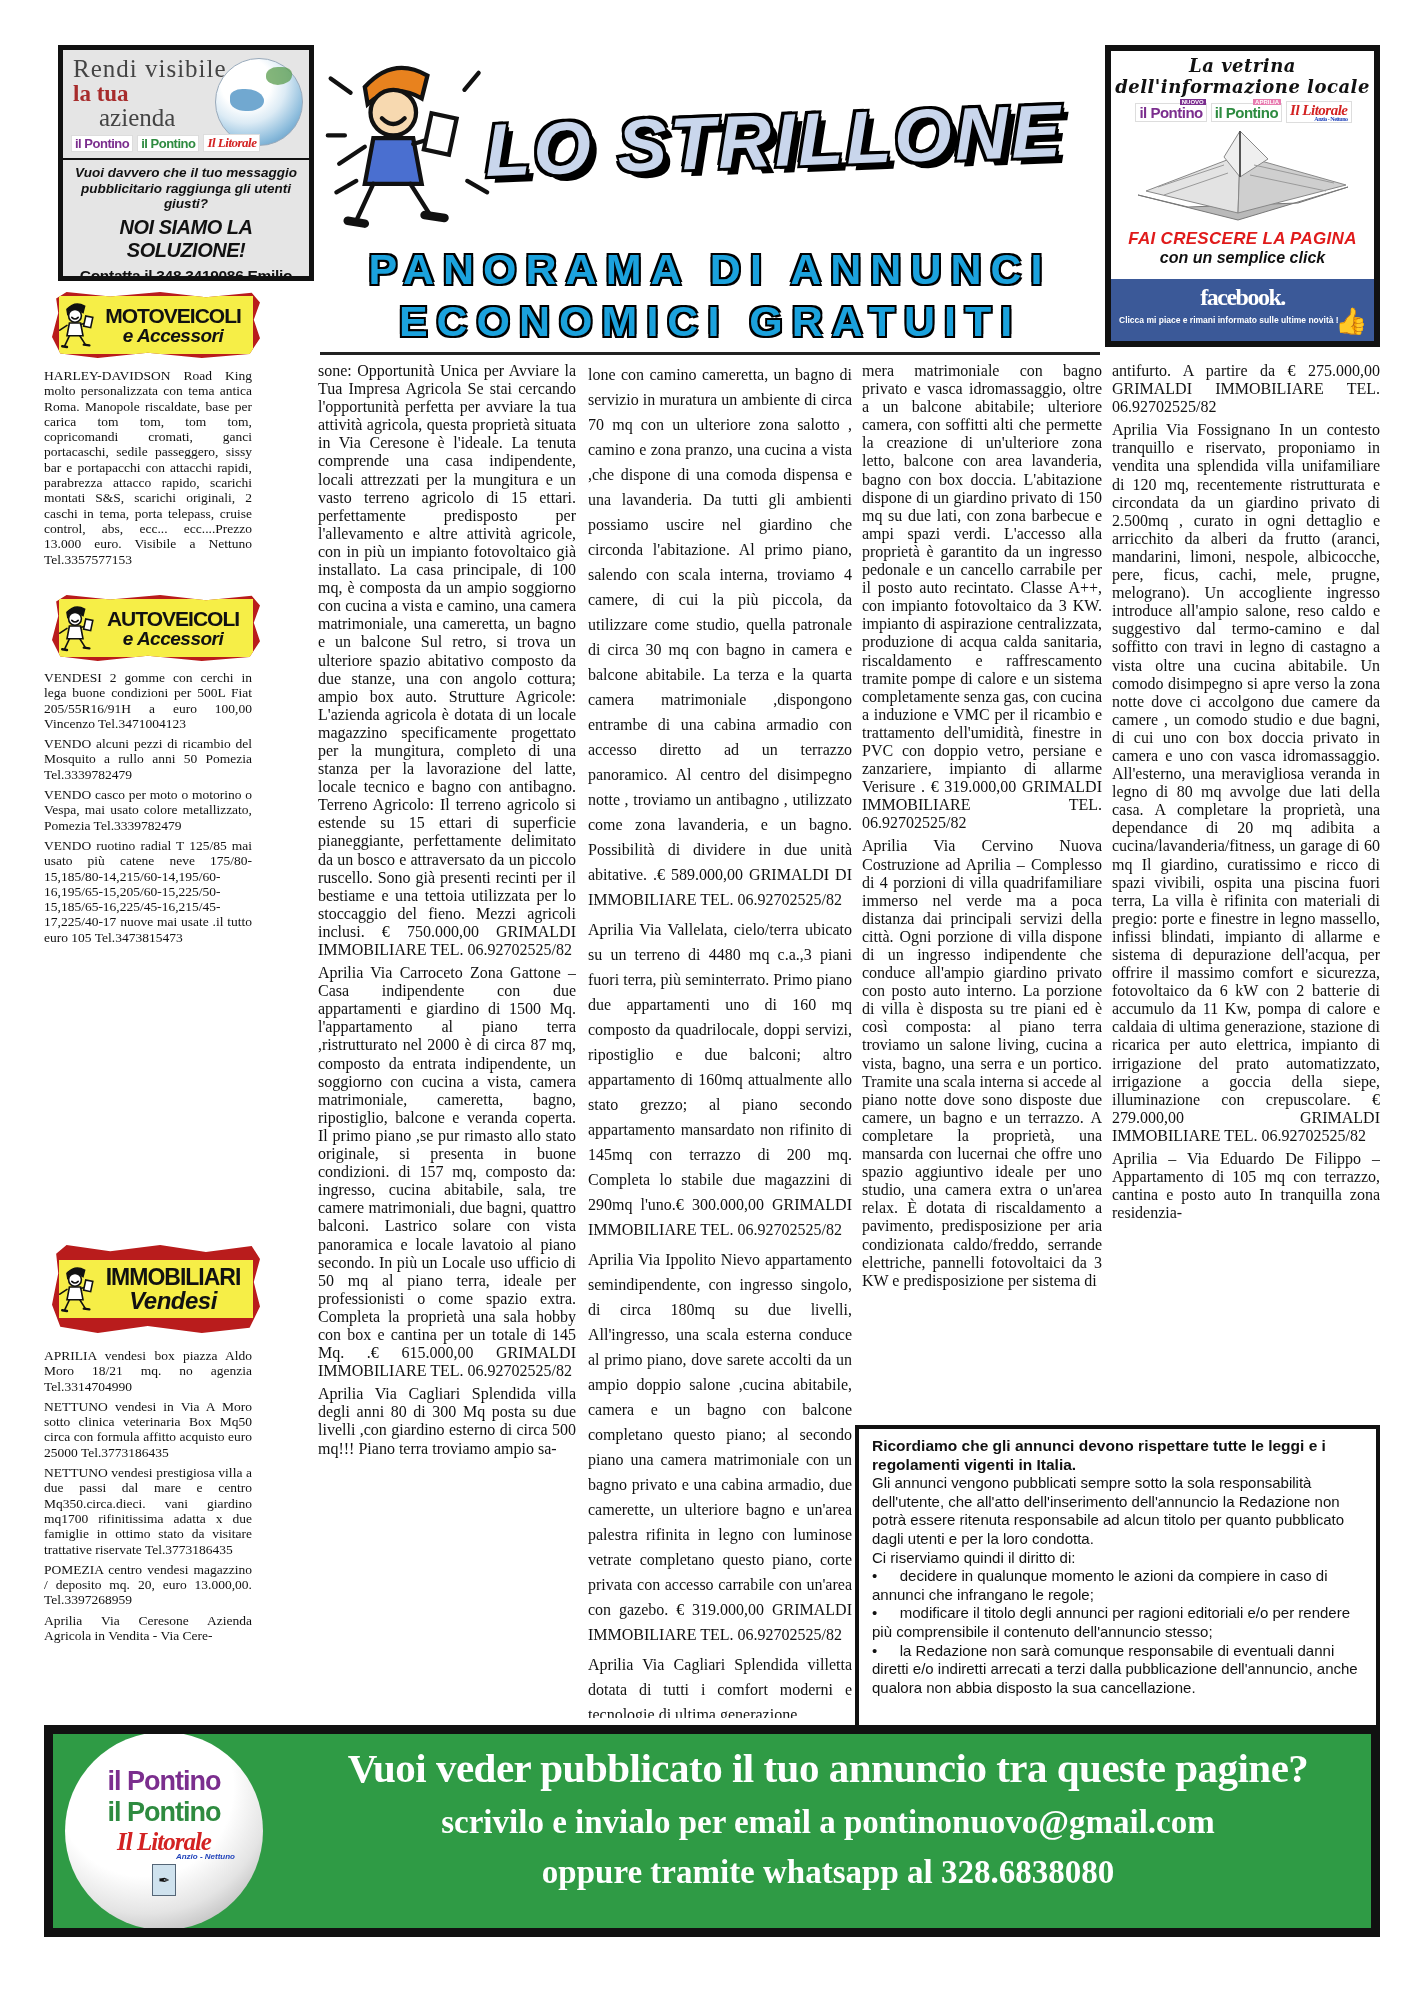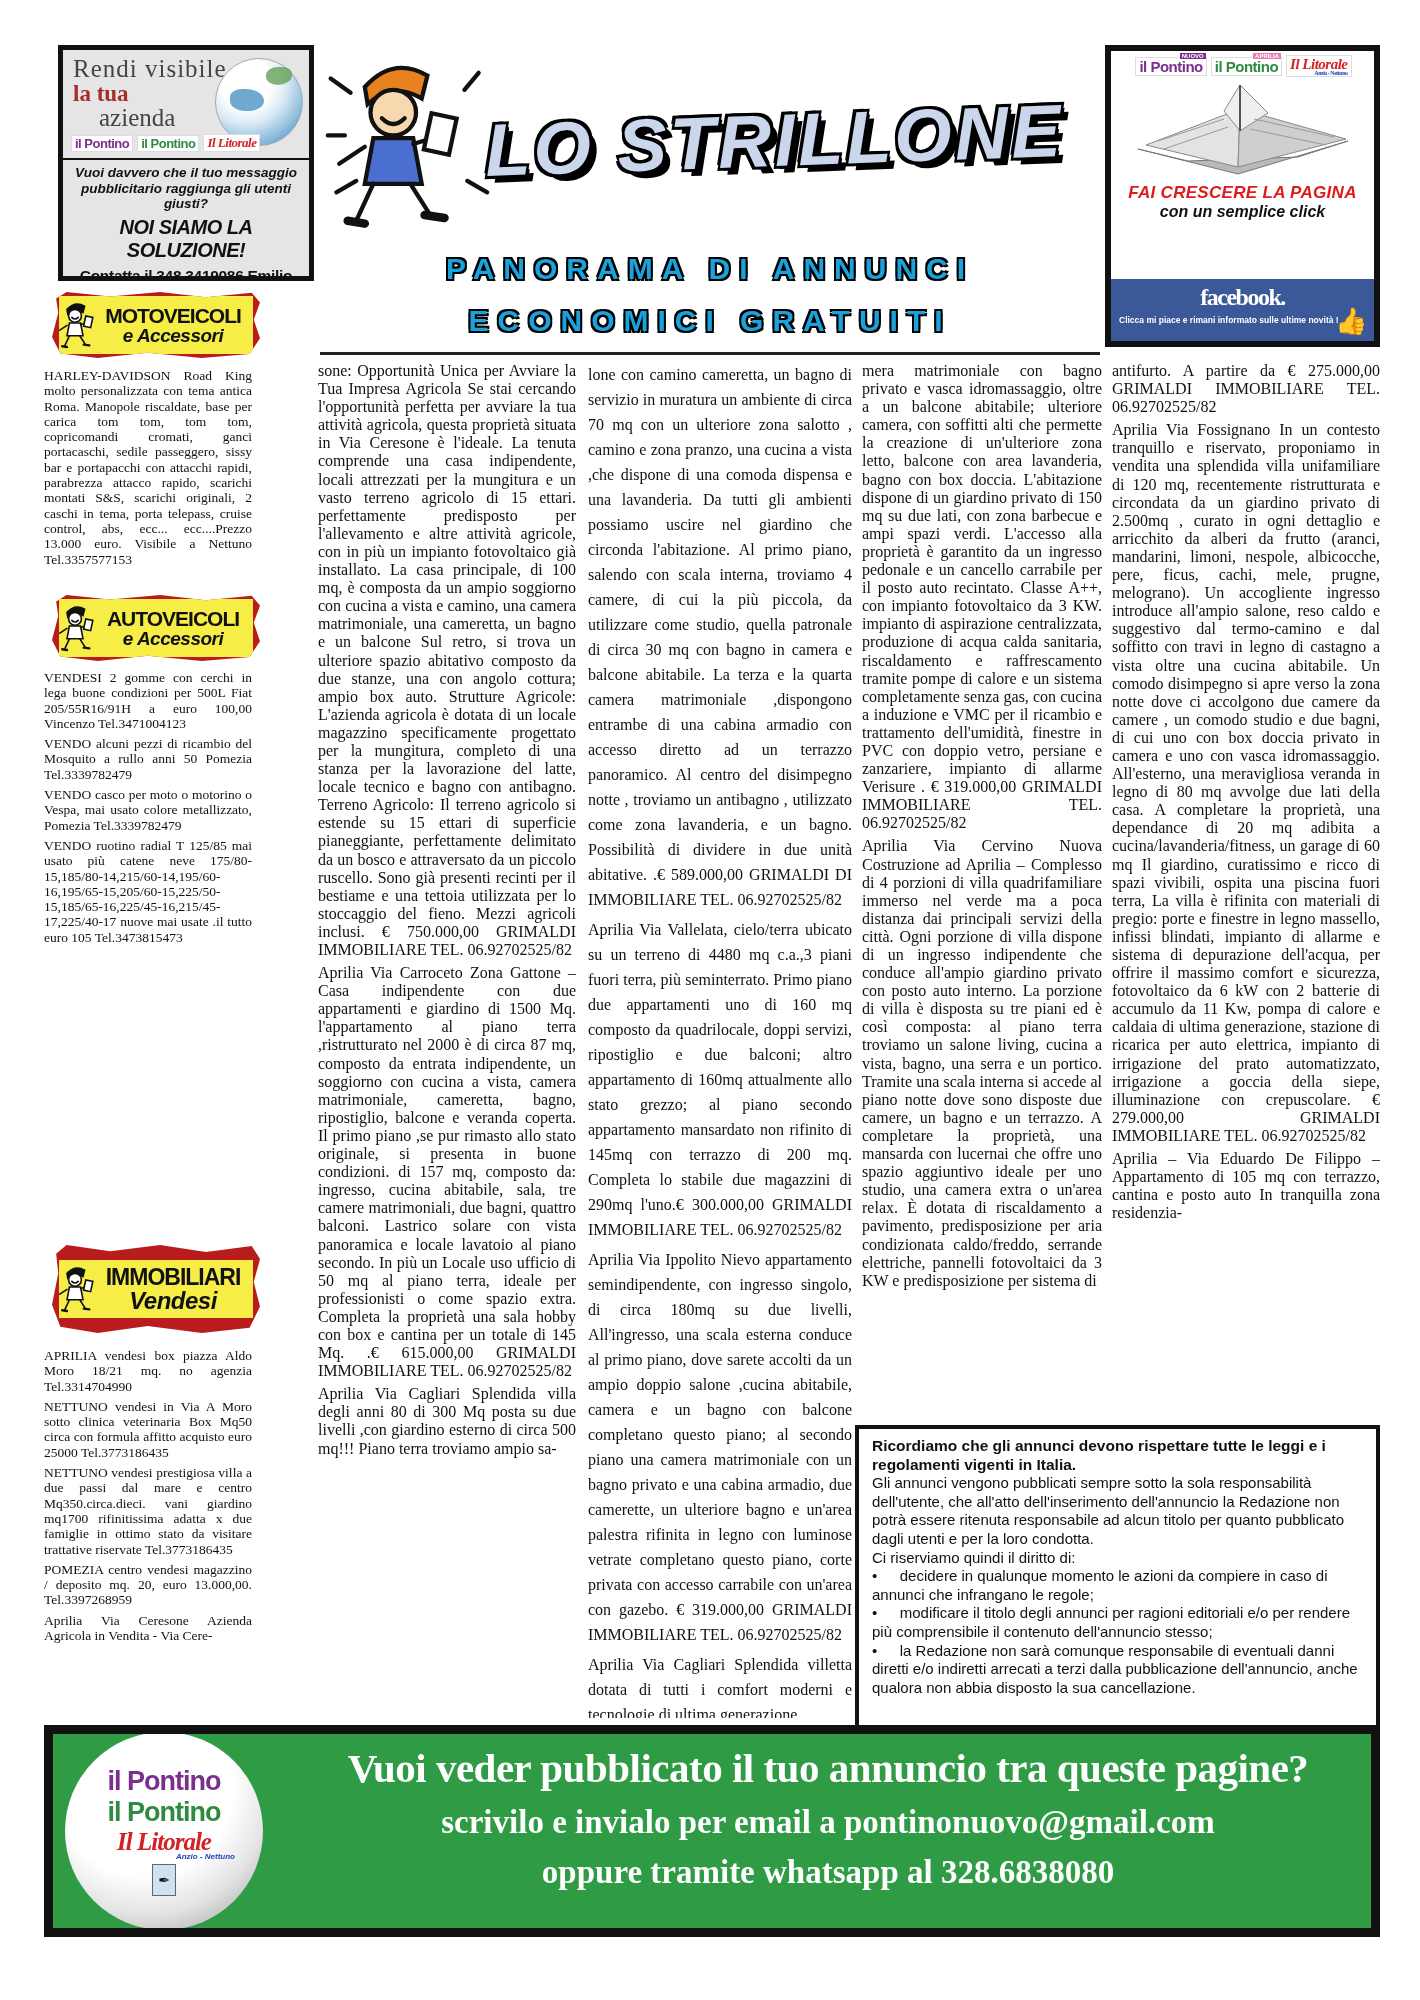--- a/index.html
+++ b/index.html
@@ -34,21 +34,21 @@
             font-style:italic;letter-spacing:-0.5px;margin-top:4px;}
   .adL .c1{text-align:center;font-family:"Liberation Sans",sans-serif;font-weight:900;font-size:15.5px;margin-top:5px;letter-spacing:-0.3px;}
 
   
   .masthead{left:320px;top:50px;width:780px;height:190px;}
   .strillone{position:absolute;left:165px;top:48px;transform:rotate(-2deg);
              font-family:"Liberation Sans",sans-serif;font-weight:900;font-style:italic;
              font-size:74px;letter-spacing:3px;color:#c9d6ec;white-space:nowrap;
              text-shadow:-3px -3px 0 #000,3px -3px 0 #000,-3px 3px 0 #000,3px 3px 0 #000,7px 7px 0 #000;}
   .tagline{left:320px;top:243px;width:780px;text-align:center;font-family:"Liberation Sans",sans-serif;
-           font-weight:900;font-size:30px;line-height:52px;letter-spacing:9px;color:#1ba2dd;
+           font-weight:900;font-size:43px;line-height:52px;letter-spacing:9px;color:#1ba2dd;
            text-shadow:-2px -2px 0 #000,2px -2px 0 #000,-2px 2px 0 #000,2px 2px 0 #000;}
   .rule{left:320px;top:352px;width:780px;height:3px;background:#222;}
 
   
   .fbbox{left:1105px;top:45px;width:275px;height:302px;border:6px solid #111;background:#fff;overflow:hidden;}
   .fb-tag{font-family:"DejaVu Serif",serif;font-style:italic;font-weight:bold;font-size:18px;
           text-align:center;padding-top:4px;letter-spacing:0.5px;}
   .fbbox .logorow{justify-content:center;}
   .fbbox .mlogo{font-size:15px;}
   .boatwrap{text-align:center;height:104px;}
@@ -159,20 +159,21 @@
     </svg>
     <div class="strillone"><span>LO STRILLONE</span></div>
   </div>
   <div class="abs tagline">
     <div>PANORAMA DI ANNUNCI</div>
     <div>ECONOMICI GRATUITI</div>
   </div>
   <div class="abs rule"></div>
 
   <div class="abs fbbox">
+    <div class="fb-tag">La vetrina dell'informazione locale</div>
     <div class="logorow">
       <span class="mlogo lp1"><span>il Pontino</span><span class="tag tag-nuovo">NUOVO</span></span>
       <span class="mlogo lp2"><span>il Pontino</span><span class="tag tag-aprilia">APRILIA</span></span>
       <span class="mlogo lp3"><span>Il Litorale</span><span class="sub-lit">Anzio - Nettuno</span></span>
     </div>
     <div class="boatwrap">
       <svg width="230" height="102" viewBox="0 0 230 102">
         <path d="M10 70 L110 95 L220 62 L170 78 L60 82 Z" fill="#b9b9b9" stroke="#777"></path>
         <path d="M18 66 L112 30 L110 88 Z" fill="#e3e3e3" stroke="#888"></path>
         <path d="M218 60 L112 30 L110 88 Z" fill="#cfcfcf" stroke="#888"></path>

